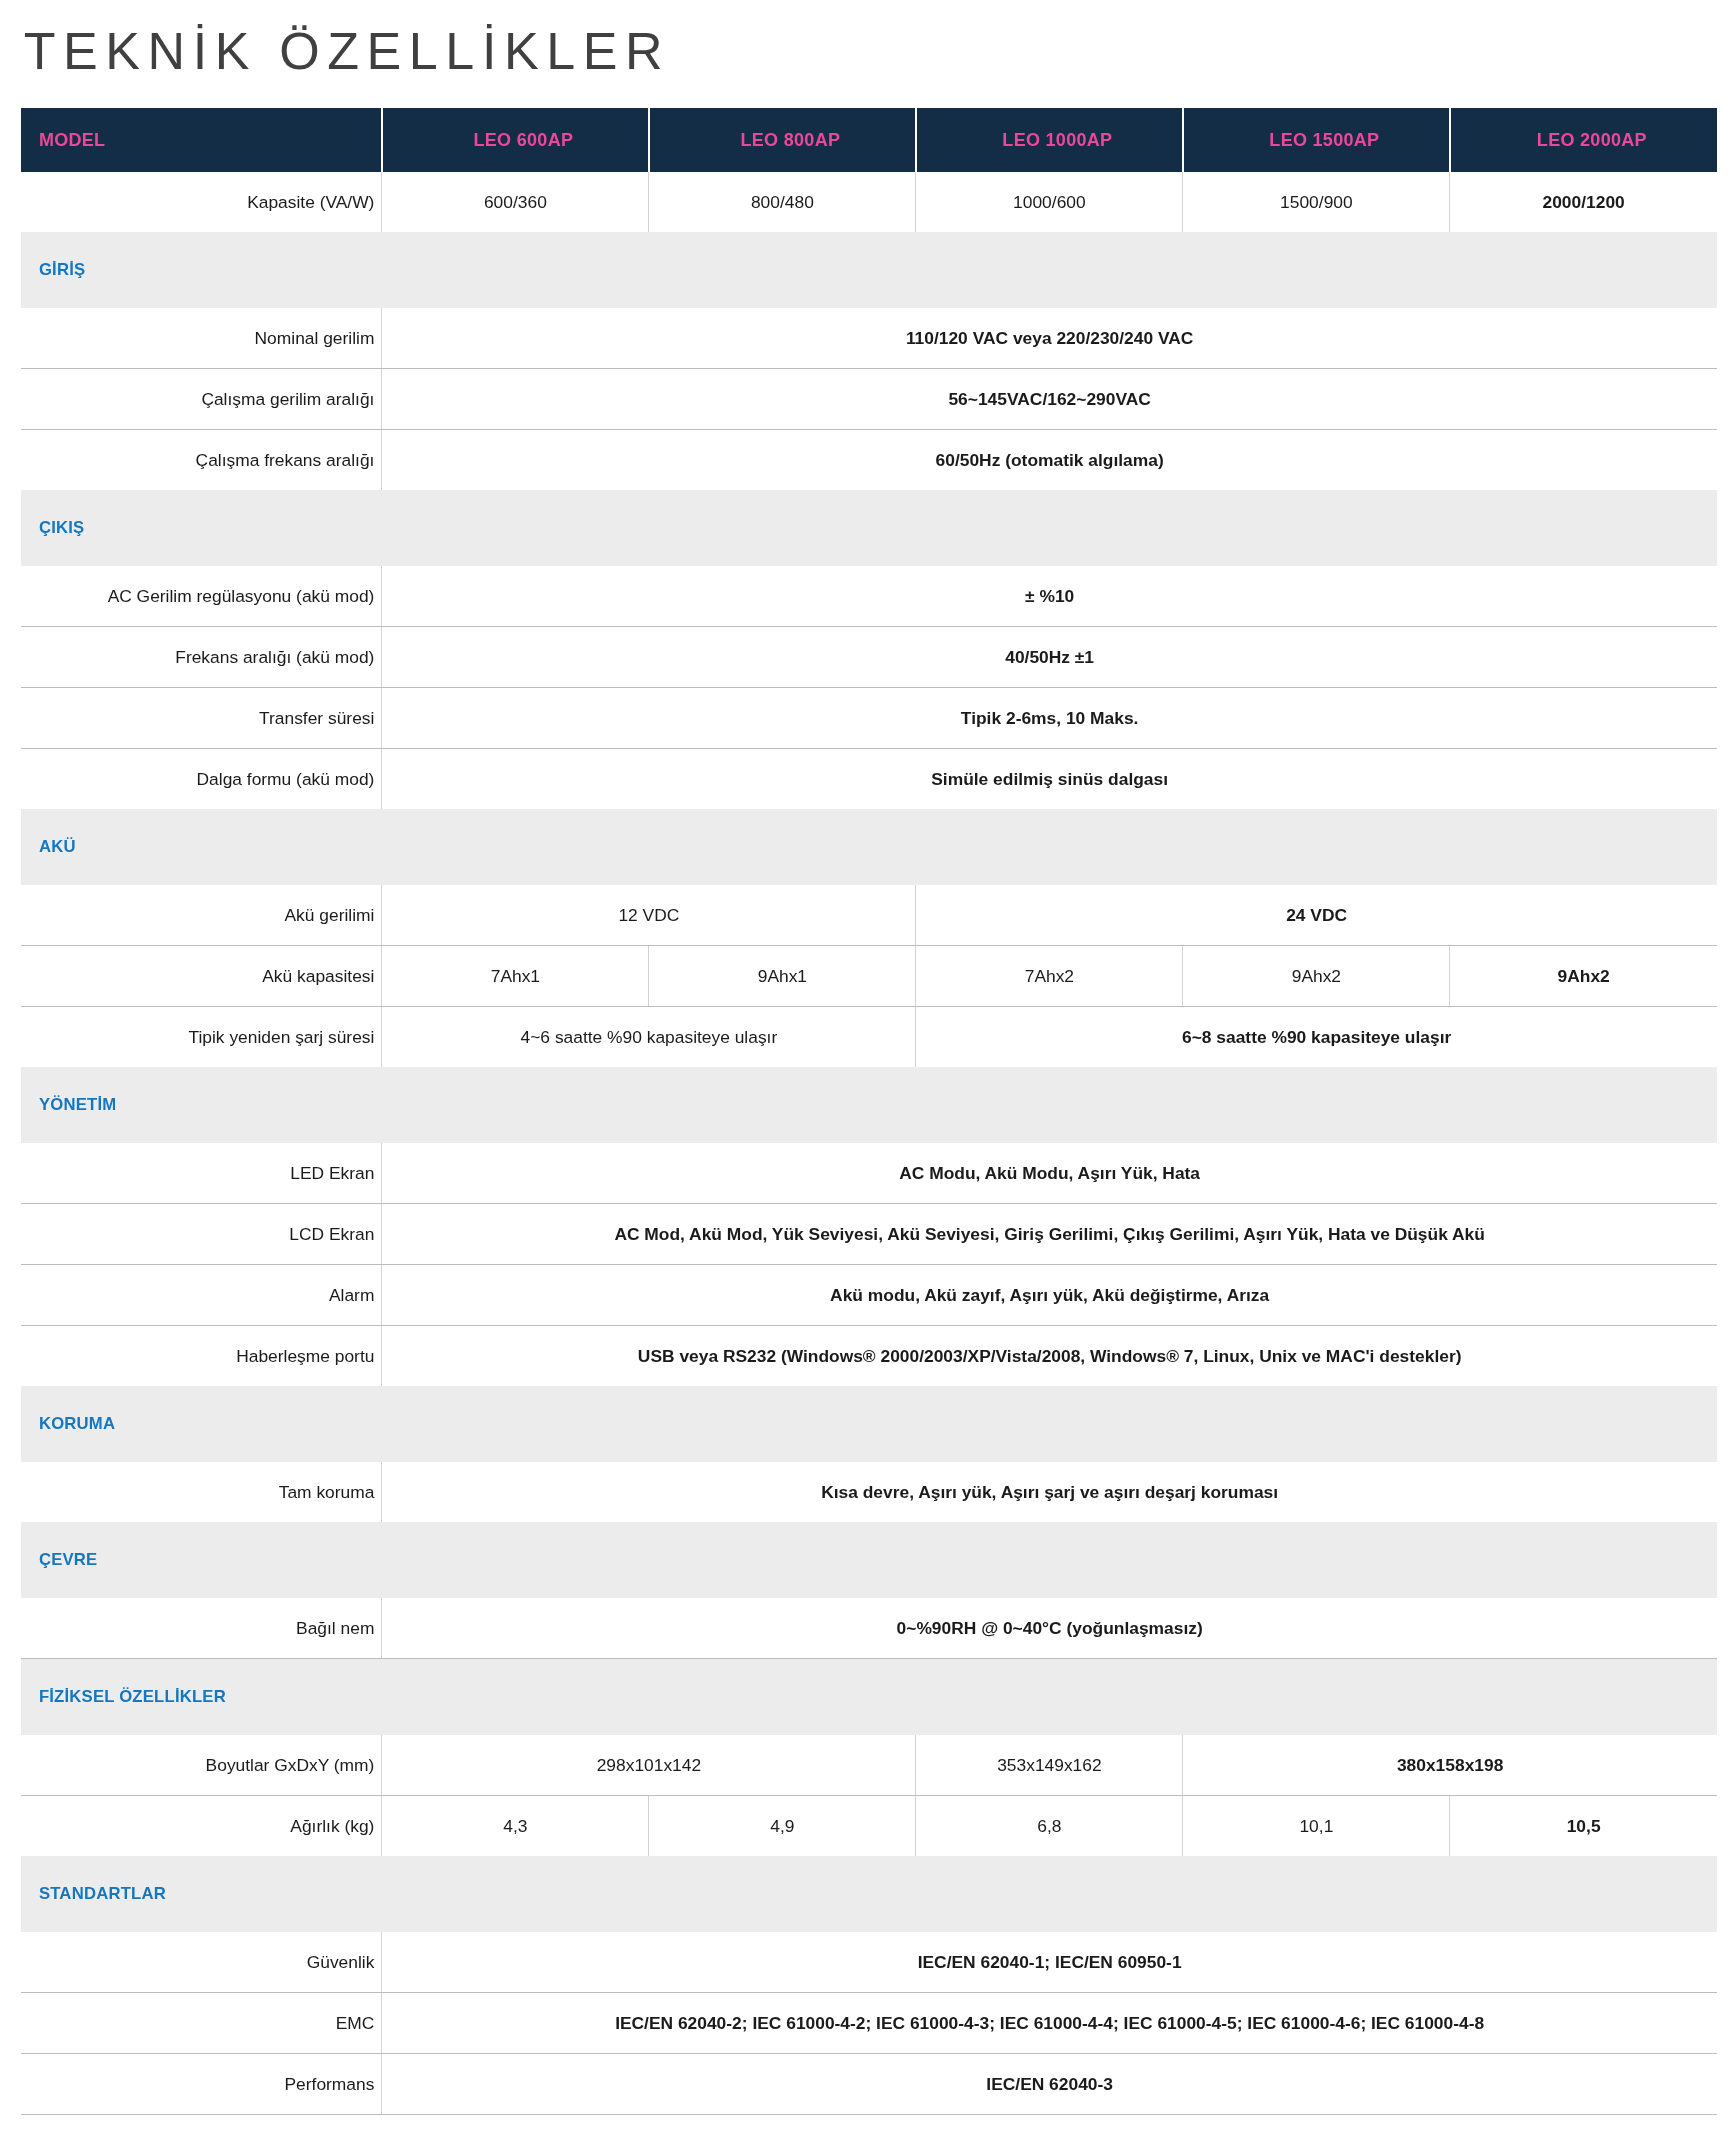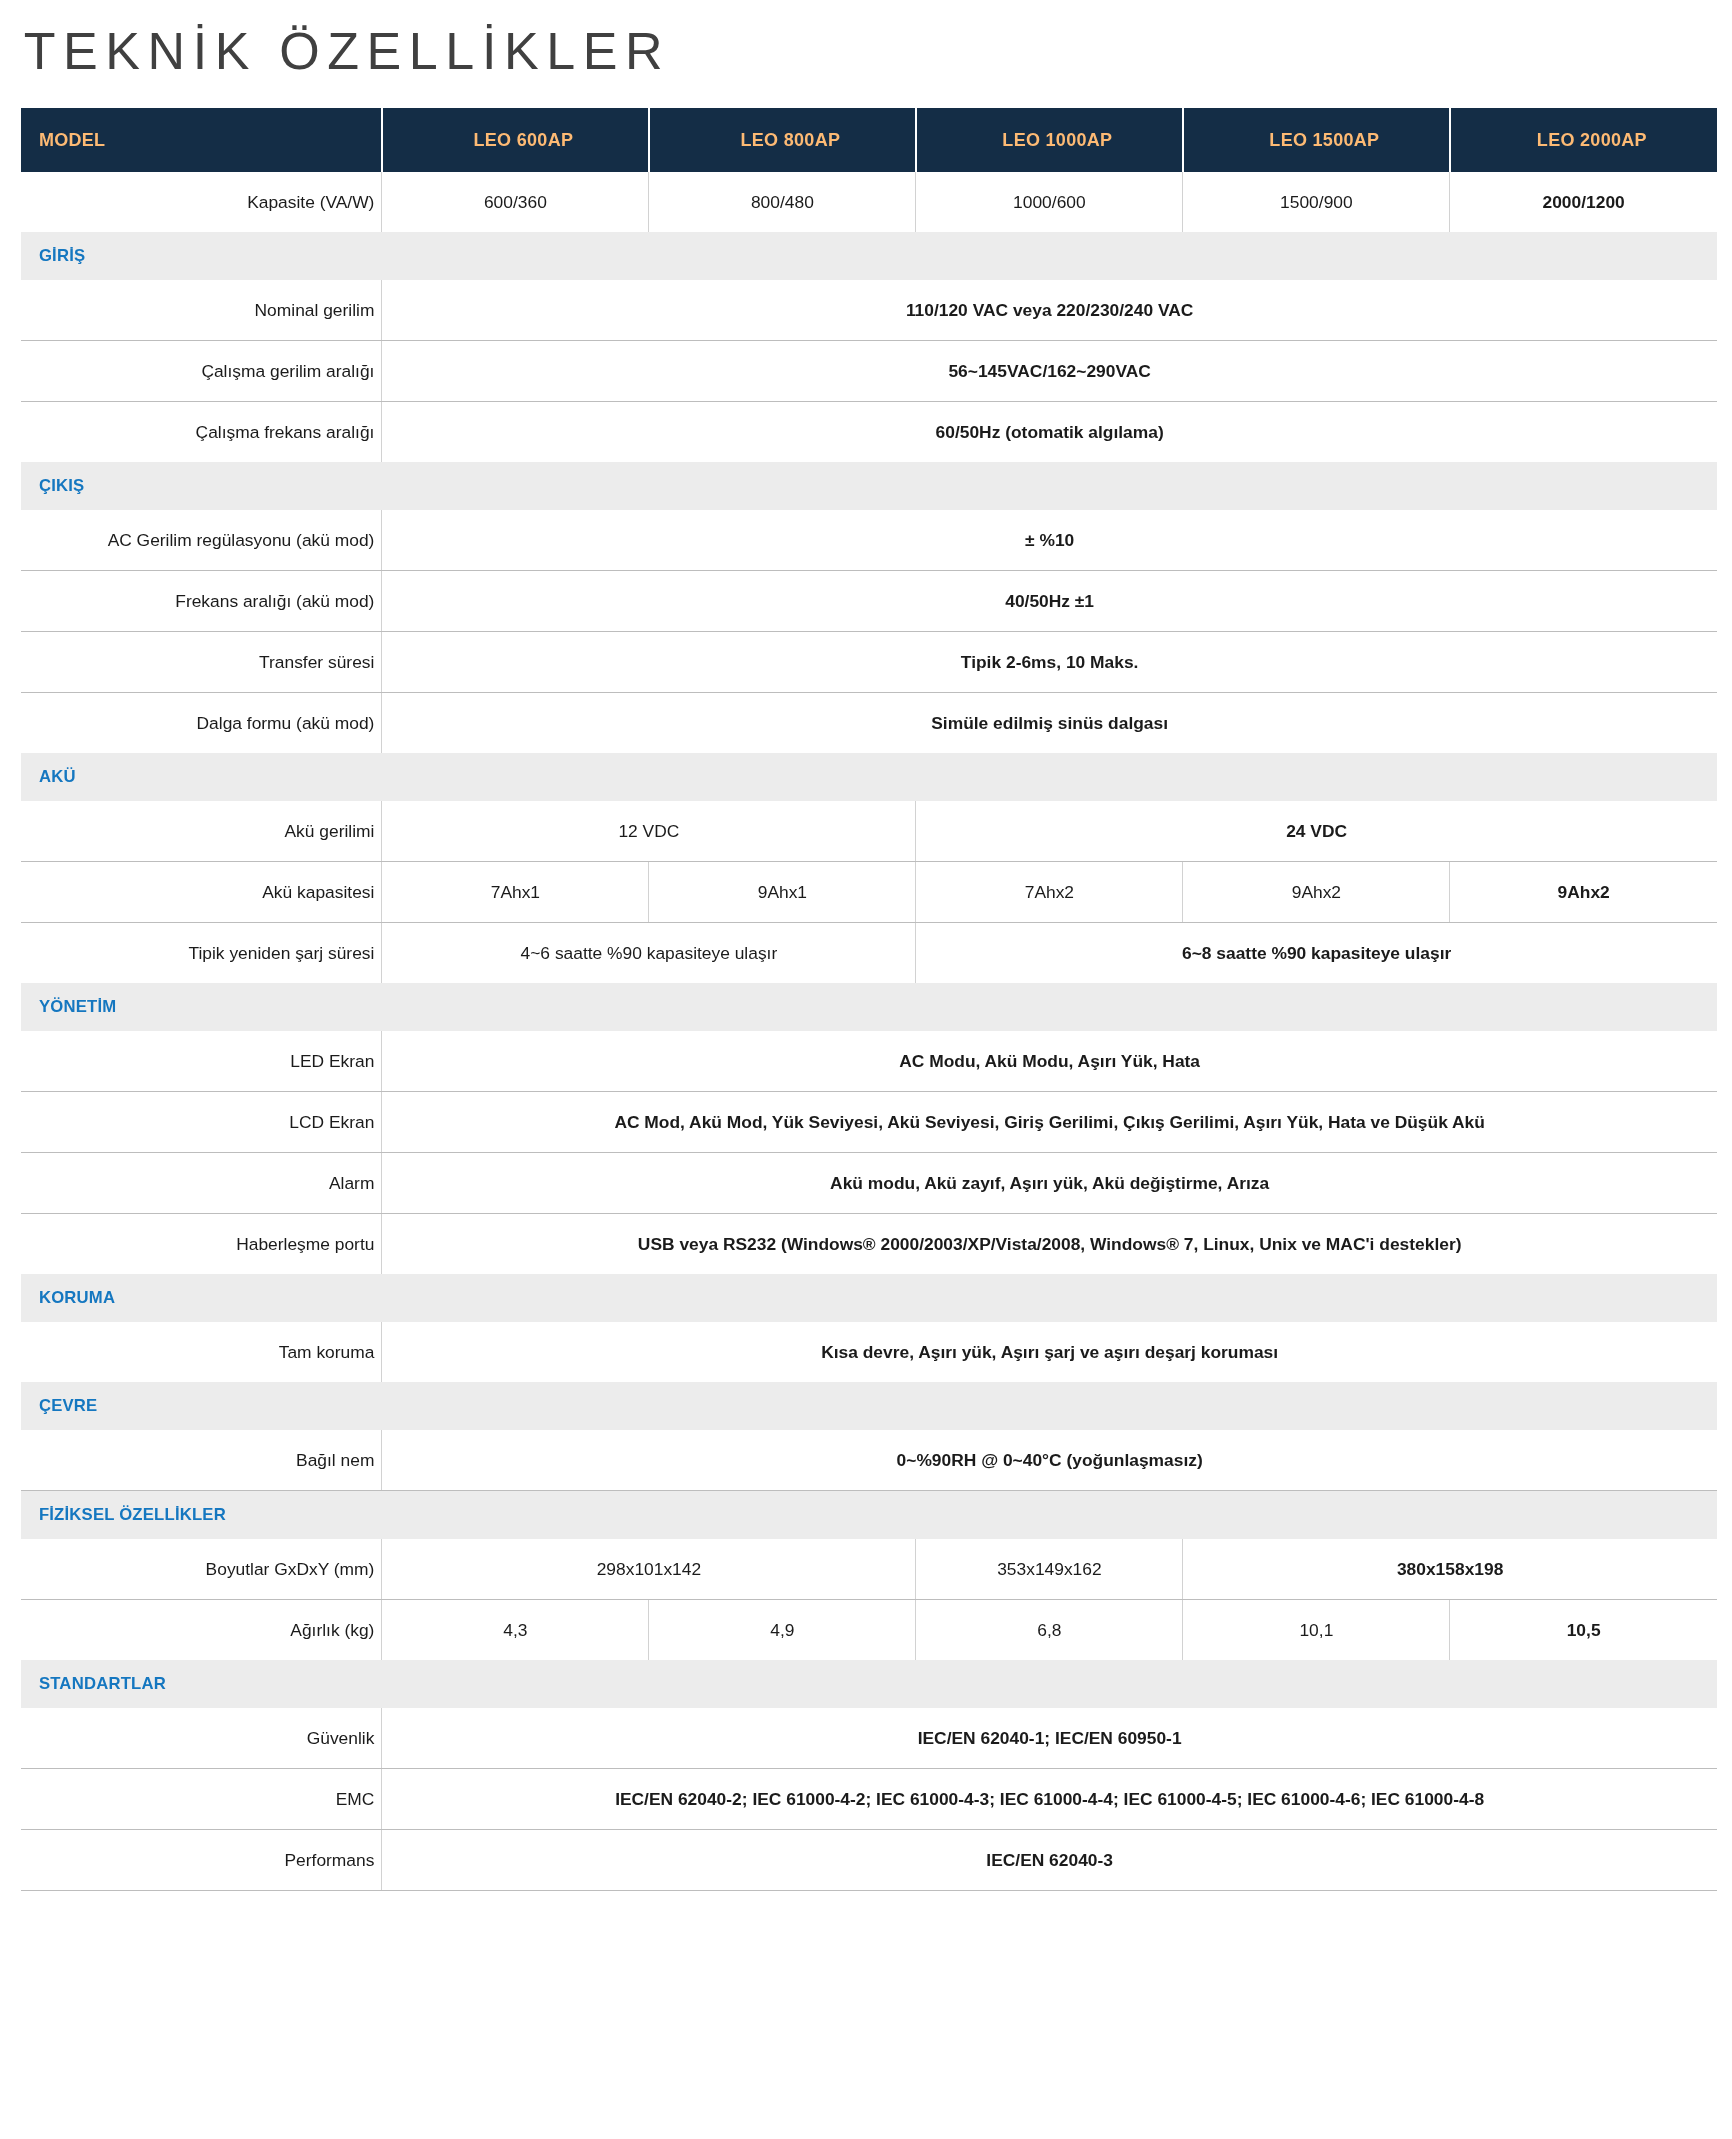--- a/index.html
+++ b/index.html
@@ -39,40 +39,40 @@
     width: 1694px;
     margin-left: 1.4px;
   }
 
   table.spec col.c-label { width: 361px; }
   table.spec col.c-model { width: 267px; }
 
   
   thead th {
     background: #142D46;
-    color: #fdba74;
+    color: #ec4899;
     font-size: 18px;
     font-weight: bold;
     letter-spacing: 0.3px;
     height: 64px;
     padding: 0 0 0 16px;
     border-right: 2.8px solid #ffffff;
     vertical-align: middle;
   }
   thead th:last-child { border-right: none; }
   thead th.th-label {
     text-align: left;
     padding-left: 18px;
   }
   thead th.th-model { text-align: center; }
 
   
   tr.section td {
     background: #ECECEC;
-    height: 48px;
+    height: 76px;
     padding: 0;
     border: none;
   }
   tr.section td.sec-label {
     padding-left: 18px;
     color: #1577C0;
     font-size: 16.7px;
     font-weight: bold;
     letter-spacing: 0.2px;
     text-align: left;

